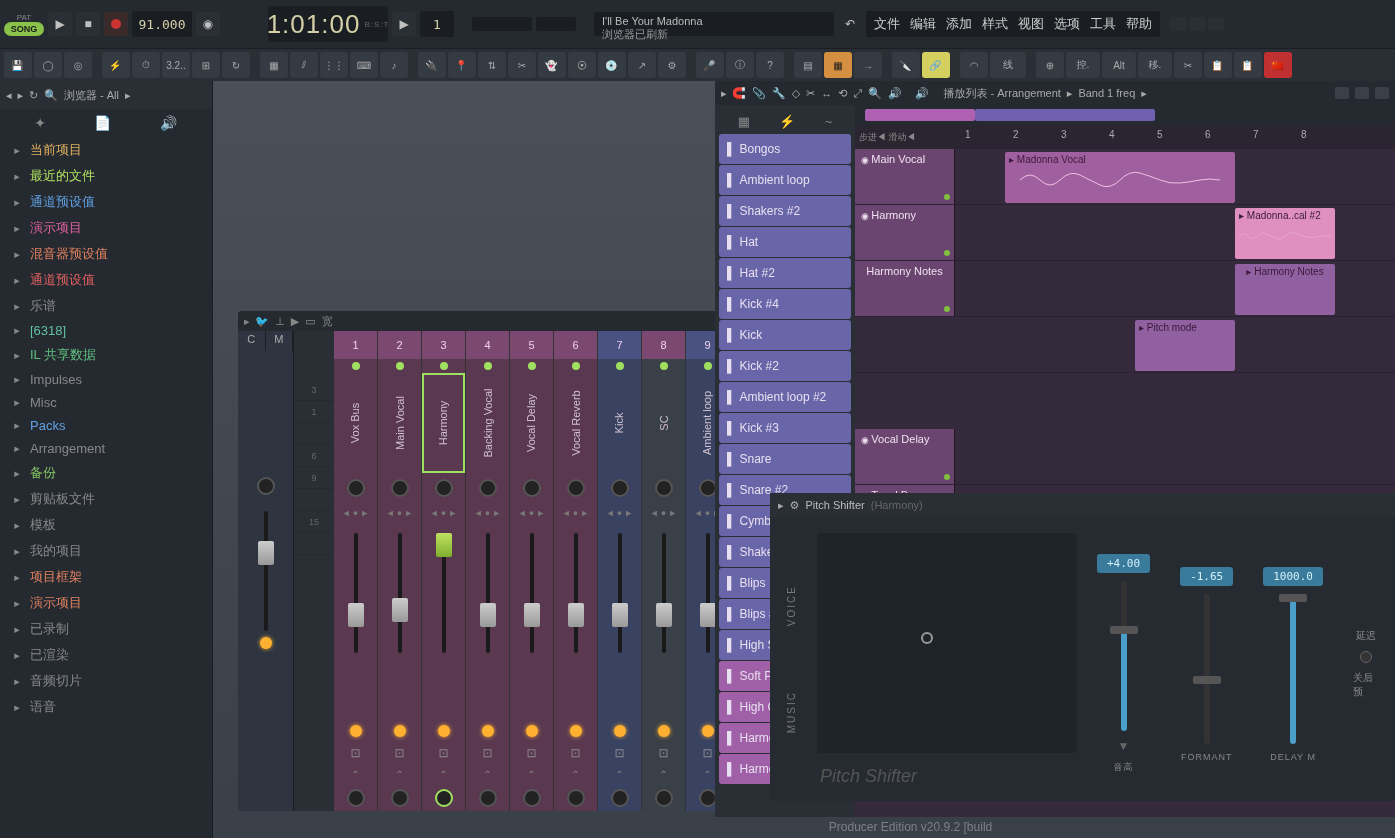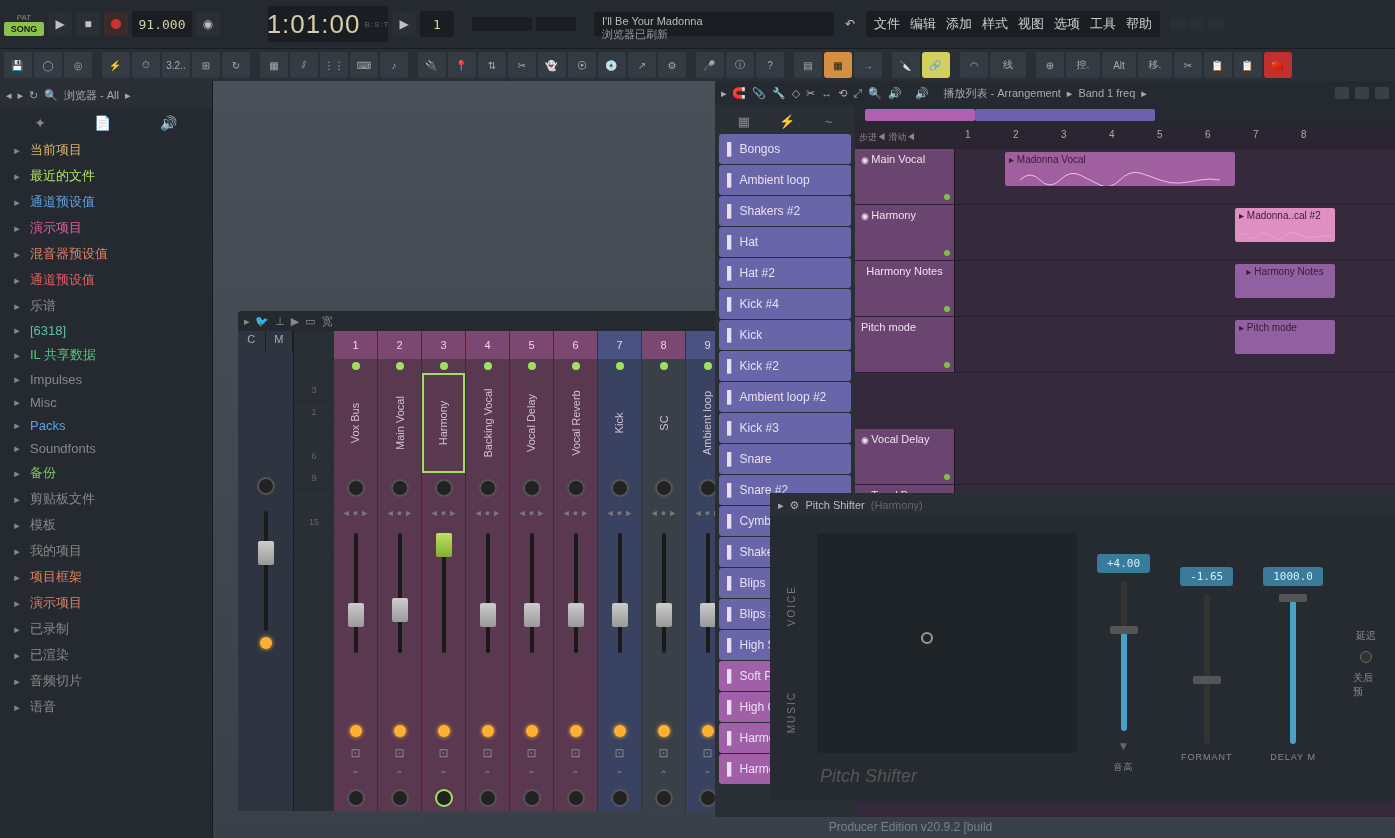--- a/index.html
+++ b/index.html
@@ -1,20 +1,20 @@
 <!DOCTYPE html>
 <html><head>
 <meta charset="utf-8">
 <style>
 * { margin: 0; padding: 0; box-sizing: border-box; font-family: Arial, sans-serif; -webkit-font-smoothing: antialiased; }
 body { background: #3a4048; width: 1395px; height: 838px; overflow: hidden; color: #c0c0c0; font-size: 12px; position: relative; }
 .topbar { height: 48px; background: #252a30; display: flex; align-items: center; padding: 0 4px; gap: 4px; }
 .pat-song { width: 40px; }
 .pat-label { font-size: 8px; color: #888; text-align: center; }
-.song-badge { background: #8bc34a; color: #1a1a1a; font-size: 9px; font-weight: bold; padding: 2px 4px; border-radius: 2px; text-align: center; }
+.song-badge { background: #8bc34a; color: #1a1a1a; font-size: 9px; font-weight: bold; padding: 2px 4px; border-radius: 7px; text-align: center; }
 .tcontrol { width: 24px; height: 24px; border-radius: 3px; background: #2a2f36; display: flex; align-items: center; justify-content: center; cursor: pointer; }
 .rec-btn { background: #3a2a2a; }
 .rec-dot { width: 10px; height: 10px; background: #cc3333; border-radius: 50%; }
 .tempo-box { width: 60px; height: 26px; background: #1a1d22; border-radius: 3px; display: flex; align-items: center; justify-content: center; font-size: 13px; color: #d4cfa8; font-family: monospace; }
 .time-display { width: 120px; height: 36px; background: #1a1d22; border-radius: 4px; display: flex; align-items: center; justify-content: center; font-size: 26px; color: #d4cfa8; font-family: monospace; letter-spacing: 1px; }
 .mini-display { width: 34px; height: 26px; background: #1a1d22; border-radius: 3px; display: flex; align-items: center; justify-content: center; font-size: 13px; color: #d4cfa8; font-family: monospace; }
 .cpu-bar { width: 60px; height: 14px; background: #1a1d22; border-radius: 2px; }
 .hint-box { width: 240px; height: 24px; background: #1a1d22; border-radius: 3px; padding: 3px 8px; font-size: 11px; color: #999; }
 .hint-title { color: #bbb; }
 .menu-panel { background: #1a1d22; border-radius: 3px; padding: 4px 8px; display: flex; gap: 10px; font-size: 13px; color: #ccc; }
@@ -72,21 +72,21 @@
 .pattern-item { height: 30px; margin: 1px 4px; border-radius: 3px; display: flex; align-items: center; padding: 0 8px; font-size: 12px; color: #e8e0f0; cursor: pointer; }
 .playlist-area { flex: 1; background: #3a3042; display: flex; flex-direction: column; }
 .pl-timeline-mini { height: 20px; background: #252a30; position: relative; }
 .pl-mini-clip { position: absolute; height: 12px; top: 4px; border-radius: 2px; }
 .pl-ruler { height: 24px; background: #2a2530; display: flex; align-items: center; position: relative;}
 .ruler-tick { position: absolute; font-size: 10px; color: #aaa; top: 4px;}
 .pl-tracks { flex: 1; position: relative; background: #352a3c;}
 .pl-track-row { position: absolute; left: 0; width: 100%; height: 56px; border-bottom: 1px solid #2a2230; display: flex;}
 .pl-track-header { width: 100px; background: #6a4570; border-right: 1px solid #1a1a1a; padding: 4px 6px; font-size: 11px; color: #f0e0f0; position: relative;}
 .pl-track-content { flex: 1; position: relative; }
-.pl-clip { position: absolute; height: 34px; top: 3px; border-radius: 2px; font-size: 10px; color: #3a1a3a; padding: 2px 4px; overflow: hidden;}
+.pl-clip { position: absolute; height: 51px; top: 3px; border-radius: 2px; font-size: 10px; color: #3a1a3a; padding: 2px 4px; overflow: hidden;}
 .pl-tiny-led { position: absolute; right: 4px; bottom: 4px; width: 6px; height: 6px; background: #7fc040; border-radius: 50%;}
 .plugin-window { position: absolute; right: 0; top: 412px; width: 625px; height: 308px; background: #262b31; border-radius: 4px; z-index: 100; }
 .plugin-header { height: 24px; background: #2a2f36; display: flex; align-items: center; padding: 0 8px; gap: 6px; font-size: 11px; color: #aaa;}
 .plugin-name { color: #bbb; }
 .plugin-subtitle { color: #666; }
 .plugin-body { flex: 1; padding: 16px; display: flex; gap: 20px; position: relative; height: 284px;}
 .plugin-side-label { writing-mode: vertical-rl; transform: rotate(180deg); font-size: 10px; color: #777; letter-spacing: 2px;}
 .plugin-xy-pad { width: 260px; height: 220px; background: #1f2429; border-radius: 4px; position: relative;}
 .xy-dot { width: 12px; height: 12px; border: 2px solid #999; border-radius: 50%; position: absolute; left: 40%; top: 45%;}
 .plugin-controls { flex: 1; display: flex; gap: 30px; align-items: center; padding-top: 10px;}
@@ -261,21 +261,21 @@
         <div class="browser-item">
           <span class="bitem-icon">▸</span>
           <span style="color:#888">Misc</span>
         </div>
         <div class="browser-item">
           <span class="bitem-icon">▸</span>
           <span style="color:#60a0e0">Packs</span>
         </div>
         <div class="browser-item">
           <span class="bitem-icon">▸</span>
-          <span style="color:#888">Soundfonts</span>
+          <span style="color:#888">Arrangement</span>
         </div>
         <div class="browser-item">
           <span class="bitem-icon">▸</span>
           <span style="color:#80c060">备份</span>
         </div>
         <div class="browser-item">
           <span class="bitem-icon">▸</span>
           <span style="color:#888">剪贴板文件</span>
         </div>
         <div class="browser-item">
@@ -782,21 +782,20 @@
                     </svg></div>
                 </div>
               </div>
               <div class="pl-track-row" style="top: 112px; text-align: center;">
                 <div class="pl-track-header">Harmony Notes<div class="pl-tiny-led"></div></div>
                 <div class="pl-track-content">
                   <div class="pl-clip" style="left:280px;width:100px;background:#9060a0"><span>▸ Harmony Notes</span></div>
                 </div>
               </div>
               <div class="pl-track-row" style="top: 168px;">
-                <div class="pl-track-header">Pitch mode<div class="pl-tiny-led"></div></div>
                 <div class="pl-track-content">
                   <div class="pl-clip" style="left:280px;width:100px;background:#9060a0"><span>▸ Pitch mode</span></div>
                 </div>
               </div>
               <div class="pl-track-row" style="top: 280px;">
                 <div class="pl-track-header"><span style="font-size:9px">◉ </span>Vocal Delay<div class="pl-tiny-led"></div></div>
                 <div class="pl-track-content"></div>
               </div>
               <div class="pl-track-row" style="top: 336px;">
                 <div class="pl-track-header"><span style="font-size:9px">◉ </span>Tonal Bus<div class="pl-tiny-led"></div></div>

